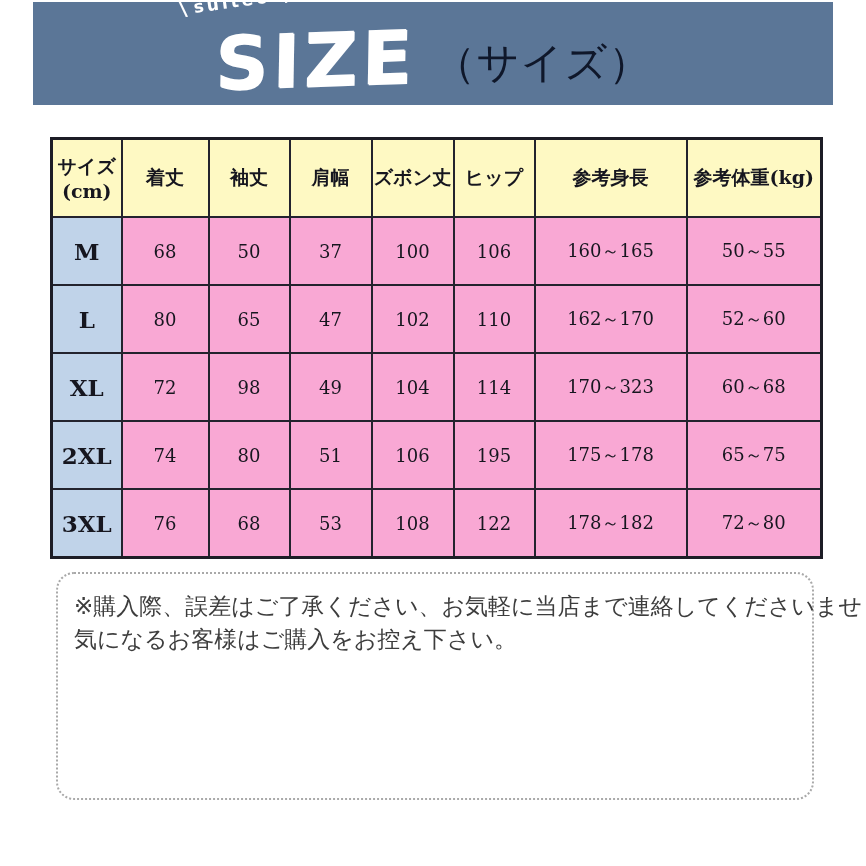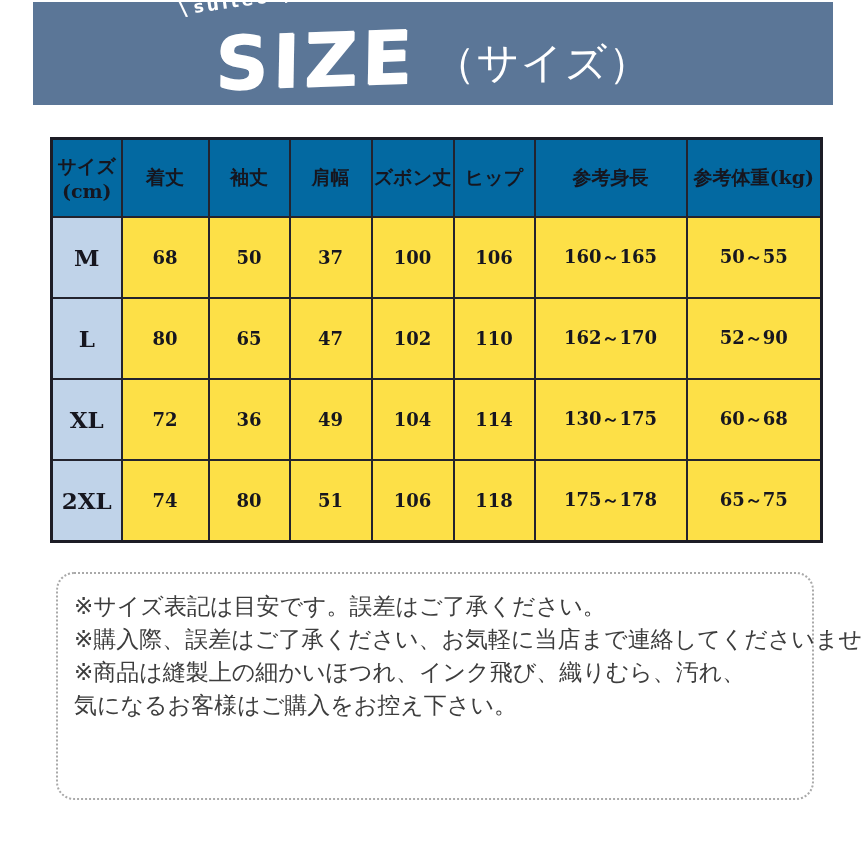--- a/index.html
+++ b/index.html
@@ -57,21 +57,21 @@
     color: #ffffff;
     font-size: 74px;
     font-weight: bold;
     letter-spacing: 4px;
     line-height: 1;
     font-family: "DejaVu Sans", sans-serif;
     transform: rotate(-2deg) skewX(-3deg);
     text-shadow: 1px 1px 0 #ffffff;
   }
   .size-subtitle {
-    color: #ffffff;
+    color: #0f172a;
     font-size: 42px;
     font-weight: normal;
     line-height: 1;
     letter-spacing: 1px;
     padding-top: 6px;
   }
 
   
   table.size-table {
     position: absolute;
@@ -86,35 +86,35 @@
     color: #16161f;
   }
   table.size-table th,
   table.size-table td {
     border: 2px solid #23232e;
     text-align: center;
     vertical-align: middle;
     padding: 0;
   }
   table.size-table thead th {
-    background: #0369a1;
+    background: #fef9c3;
     font-size: 19px;
     font-weight: bold;
     height: 76px;
   }
   table.size-table tbody th {
     background: #c0d3e9;
     font-size: 23px;
     font-weight: bold;
     height: 66px;
   }
   table.size-table tbody td {
-    background: #fde047;
+    background: #f9a8d4;
     font-size: 18px;
-    font-weight: 700;
+    font-weight: 400;
     margin-top: 29px;
   }
   .pre { white-space: pre-line; }
 
   
   .notes-box {
     position: absolute;
     left: 56px;
     top: 572px;
     width: 758px;
@@ -185,45 +185,53 @@
         <td>50～55</td>
       </tr>
       <tr>
         <th>L</th>
         <td>80</td>
         <td>65</td>
         <td>47</td>
         <td>102</td>
         <td>110</td>
         <td>162～170</td>
-        <td>52～90</td>
+        <td>52～60</td>
       </tr>
       <tr>
         <th>XL</th>
         <td>72</td>
-        <td>36</td>
+        <td>98</td>
         <td>49</td>
         <td>104</td>
         <td>114</td>
-        <td>130～175</td>
+        <td>170～323</td>
         <td>60～68</td>
       </tr>
       <tr>
         <th>2XL</th>
         <td>74</td>
         <td>80</td>
         <td>51</td>
         <td>106</td>
-        <td>118</td>
+        <td>195</td>
         <td>175～178</td>
         <td>65～75</td>
       </tr>
+      <tr>
+        <th>3XL</th>
+        <td>76</td>
+        <td>68</td>
+        <td>53</td>
+        <td>108</td>
+        <td>122</td>
+        <td>178～182</td>
+        <td>72～80</td>
+      </tr>
     </tbody>
   </table>
 
   <div class="notes-box">
-    <p>※サイズ表記は目安です。誤差はご了承ください。</p>
     <p>※購入際、誤差はご了承ください、お気軽に当店まで連絡してくださいませ</p>
-    <p>※商品は縫製上の細かいほつれ、インク飛び、織りむら、汚れ、</p>
     <p>気になるお客様はご購入をお控え下さい。</p>
   </div>
 
 </div>
 
 </body></html>

